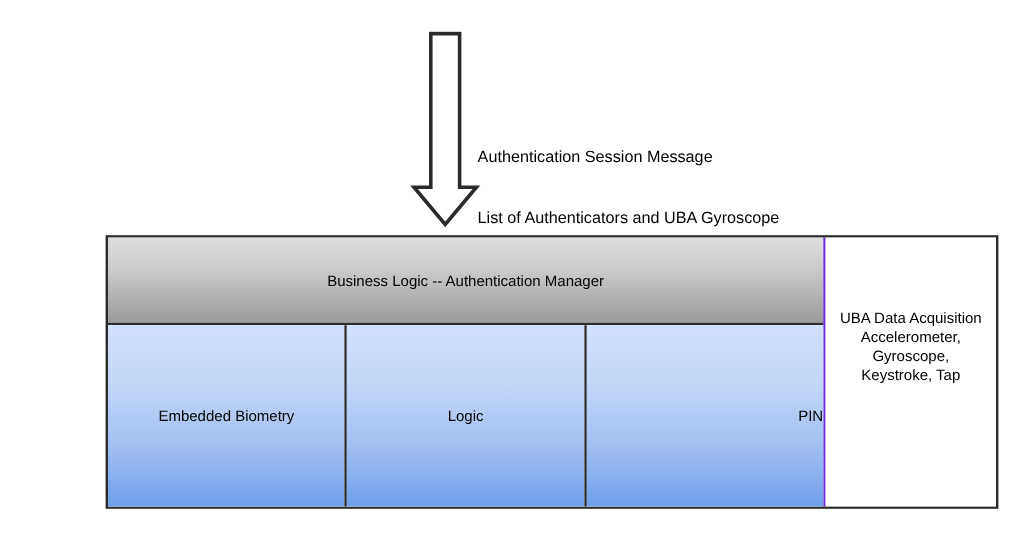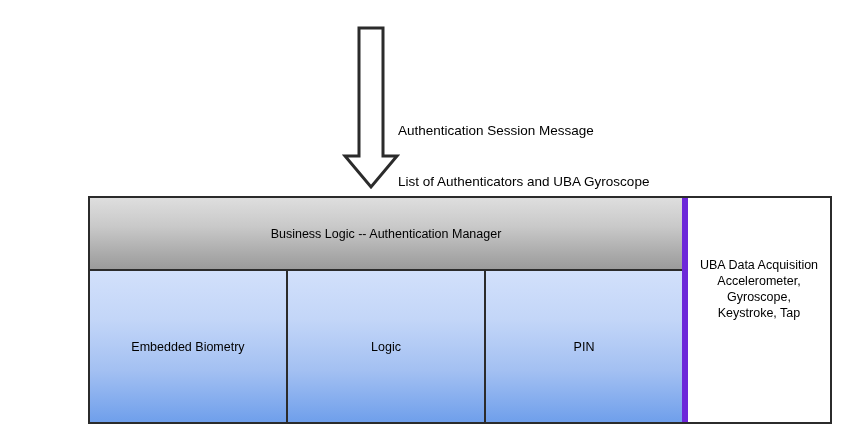--- a/index.html
+++ b/index.html
@@ -66,21 +66,21 @@
     flex-direction: row;
     align-items: stretch;
   }
 
   
   .left-stack {
     flex: 0 0 598px;
     display: flex;
     flex-direction: column;
     box-sizing: border-box;
-    border-right: 6px solid #6d28d9;
+    border-right: 2px solid #6d28d9;
   }
 
   .business-logic-bar {
     flex: 0 0 73px;
     box-sizing: border-box;
     background: linear-gradient(to bottom, #dedede 0%, #c9c9c9 40%, #ababab 78%, #9b9b9b 100%);
     border-bottom: 2px solid #2b2b2b;
     display: flex;
     align-items: center;
     justify-content: center;
@@ -103,20 +103,21 @@
     flex: 1 1 0;
     box-sizing: border-box;
     background: linear-gradient(to bottom, #d2e0fb 0%, #c3d6f8 32%, #a3c0f2 66%, #6f9feb 100%);
     border-right: 2px solid #2b2b2b;
     display: flex;
     align-items: center;
     justify-content: center;
   }
   .auth-box:last-child {
     border-right: none;
+    justify-content: flex-end;
   }
   .auth-box-label {
     font-size: 12.5px;
     color: #000000;
     text-align: center;
   }
 
   
   .uba-panel {
     flex: 1 1 auto;

